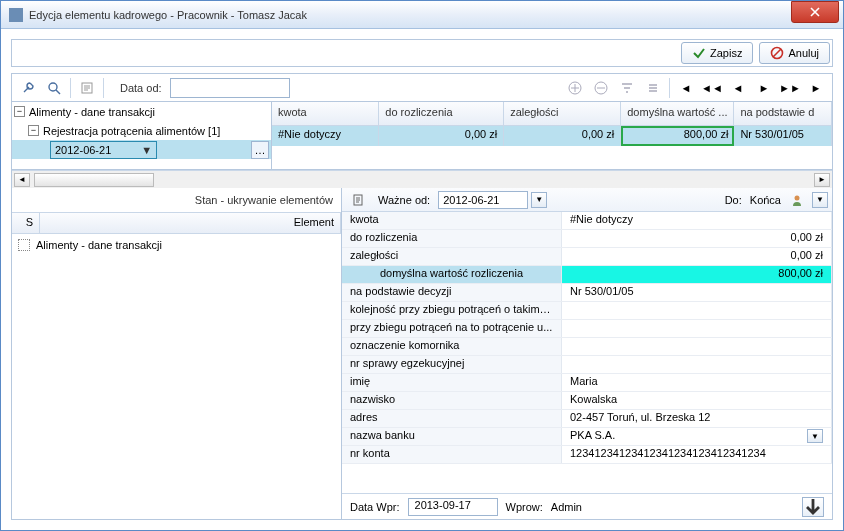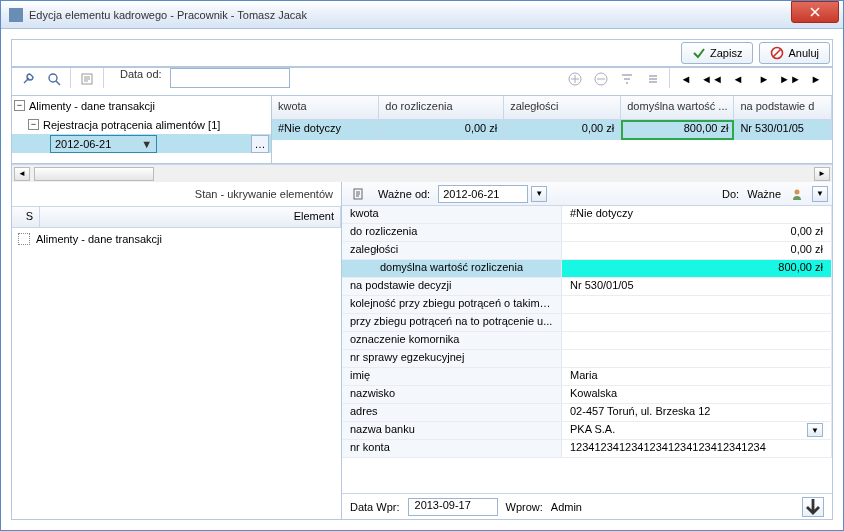--- a/index.html
+++ b/index.html
@@ -6,32 +6,32 @@
 body { background: #fff; width: 844px; height: 531px; overflow: hidden; }
 
 .window { width: 844px; height: 531px; border: 1px solid #5a8ac6; background: #fff; }
 .titlebar { height: 28px; background: linear-gradient(#fff,#e8eff9 50%,#d6e4f5); display: flex; align-items: center; padding: 0 0 0 8px; border-bottom: 1px solid #a6c1e0; }
 .titlebar .icon { width: 14px; height: 14px; background: #6a8db5; margin-right: 6px; }
 .titlebar .title { color: #333; }
 .titlebar .spacer { flex: 1; }
 .close-btn { width: 48px; height: 22px; background: linear-gradient(#e26b5d,#c83a2a); border: 1px solid #a02b1e; border-radius: 0 0 3px 3px; display: flex; align-items: center; justify-content: center; margin-right: 4px; margin-top: -6px; }
 .close-btn svg { width: 10px; height: 10px; }
 
-.content { padding: 10px; height: calc(100% - 28px); display: flex; flex-direction: column; }
+.content { padding: 10px; height: calc(100% - 28px); display: flex; flex-direction: column; gap: 6px; }
 .panel { border: 1px solid #b6c8de; background: #fff; }
 
 .top-buttons { display: flex; justify-content: flex-end; gap: 6px; padding: 2px; }
 .btn { display: inline-flex; align-items: center; gap: 4px; padding: 3px 10px; border: 1px solid #9db5d1; background: linear-gradient(#fff,#e9f0f8); border-radius: 3px; cursor: pointer; }
 .btn .ico { width: 14px; height: 14px; display: inline-block; }
 .ico-green { color: #2a8a2a; }
 .ico-red { color: #c83028; }
 
 .main-panel { flex: 1; display: flex; flex-direction: column; }
 
-.toolbar { display: flex; align-items: flex-start; height: 28px; border-bottom: 1px solid #b6c8de; padding: 0 4px; gap: 2px; }
+.toolbar { display: flex; align-items: center; height: 28px; border-bottom: 1px solid #b6c8de; padding: 0 4px; gap: 2px; }
 .tool-btn { width: 24px; height: 22px; border: 1px solid transparent; display: flex; align-items: center; justify-content: center; border-radius: 2px; }
 .tool-btn svg { width: 14px; height: 14px; }
 .toolbar-sep { width: 1px; height: 20px; background: #c9d7e8; margin: 0 2px; }
 .date-label { margin: 0 6px 0 12px; color: #333; }
 .date-input { width: 120px; height: 20px; border: 1px solid #9db5d1; padding: 0 4px; }
 .toolbar .spacer { flex: 1; }
 
 .split-top { display: flex; border-bottom: 1px solid #b6c8de; height: 68px; }
 .tree-pane { width: 260px; border-right: 1px solid #b6c8de; overflow: hidden; }
 .tree-row { display: flex; align-items: center; height: 19px; padding: 0 2px; }
@@ -238,21 +238,21 @@
                   <path d="M5 5h4M5 7h4M5 9h3" stroke="#666"></path>
                 </svg>
               </div>
             <span class="lbl">Ważne od:</span>
             <div class="dd-box" style="width:90px">
                 <span>2012-06-21</span>
               </div>
             <div class="dd-arrow">▼</div>
             <span style="flex:1"></span>
             <span class="lbl">Do:</span>
-            <span>Ważne</span>
+            <span>Końca</span>
             <div class="tool-btn person-ico">
                 <svg viewBox="0 0 14 14">
                   <circle cx="7" cy="5" r="2.5" fill="#d89050"></circle>
                   <path d="M3 13 a4 4 0 0 1 8 0" fill="#6a9a5a"></path>
                 </svg>
               </div>
             <div class="dd-arrow">▼</div>
           </div>
 
           <div class="detail-grid" id="detail-grid">

